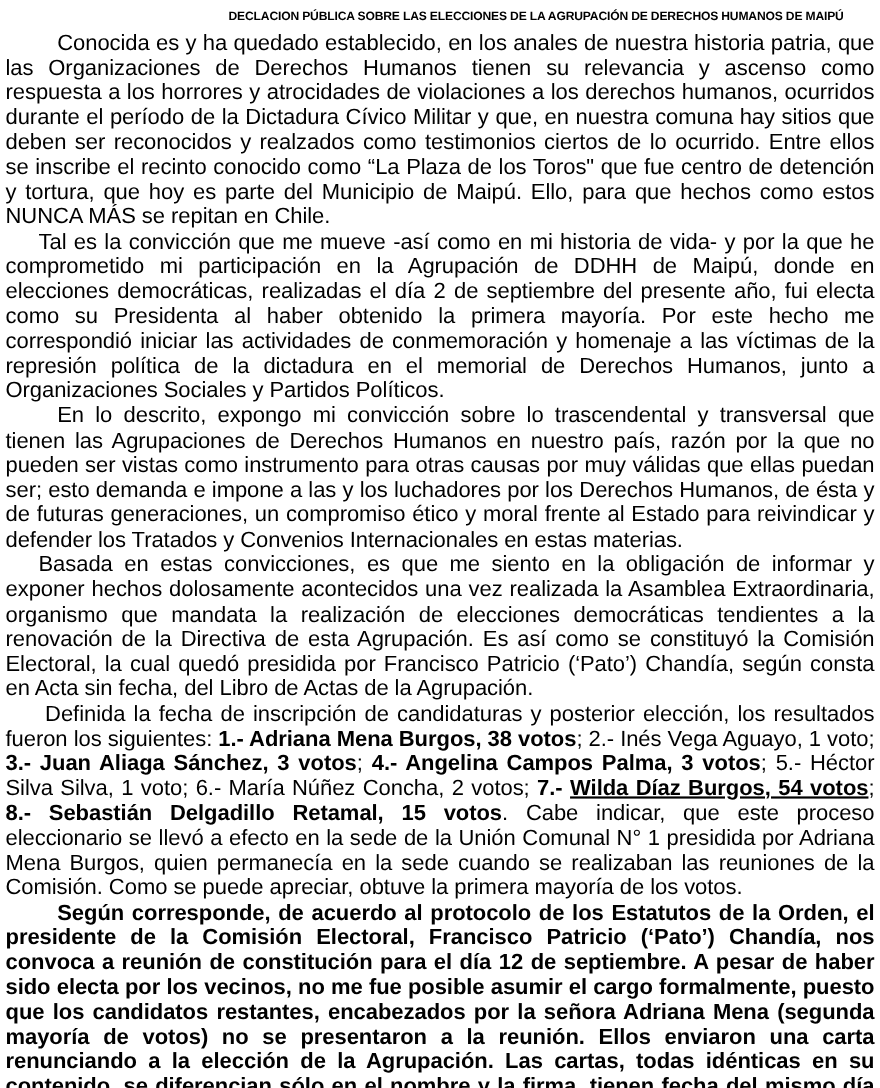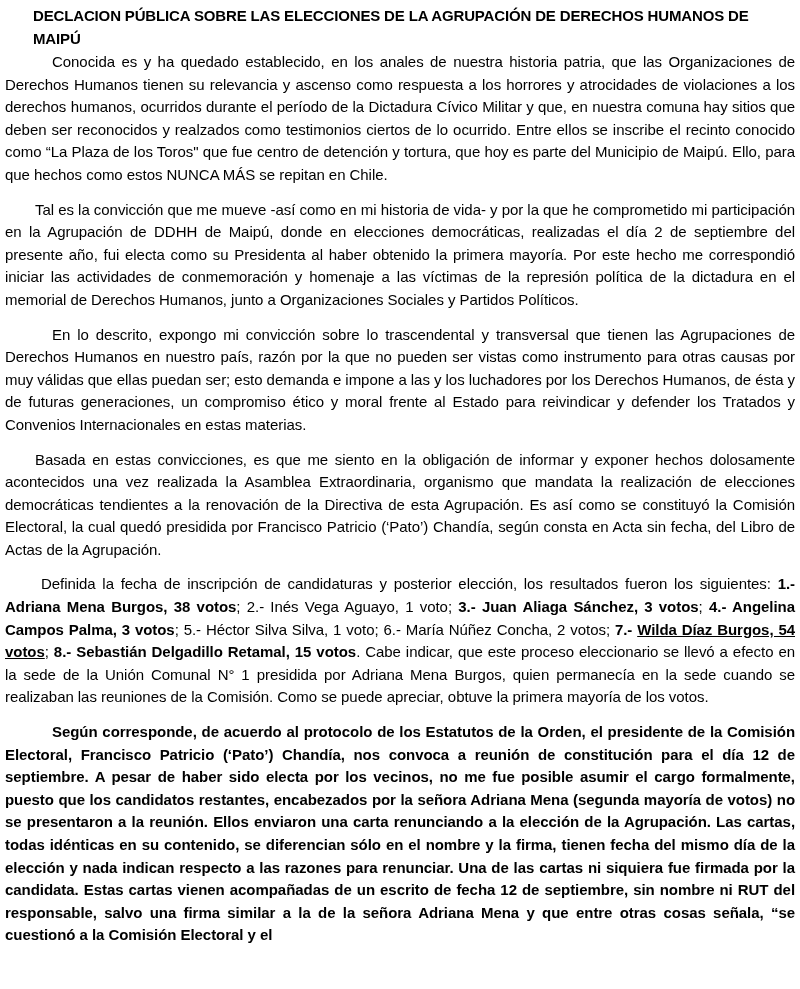--- a/index.html
+++ b/index.html
@@ -19,42 +19,42 @@
   .page {
     width: 800px;
     height: 989px;
     box-sizing: border-box;
     padding: 4px 5px 0 5px;
     background: #ffffff;
     position: relative;
   }
 
   .doc-title {
-    font-size: 15px;
+    font-size: 11px;
     font-weight: bold;
-    text-align: left;
+    text-align: right;
     line-height: 23px;
     margin: 0 0 1px 0;
     padding: 0 28px;
     letter-spacing: -0.15px;
   }
 
   .para {
-    font-size: 15px;
+    font-size: 20px;
     line-height: 22.6px;
     text-align: justify;
     text-justify: inter-word;
     margin: 0;
     padding: 0;
     letter-spacing: -0.05px;
     word-spacing: 0px;
   }
 
   .para + .para {
-    margin-top: 12px;
+    margin-top: 0;
   }
 
   .para.indent-lg { text-indent: 47px; }
   .para.indent-sm { text-indent: 30px; }
   .para.indent-md { text-indent: 36px; }
 
   .b { font-weight: bold; }
   .bu { font-weight: bold; text-decoration: underline; }
 
   

